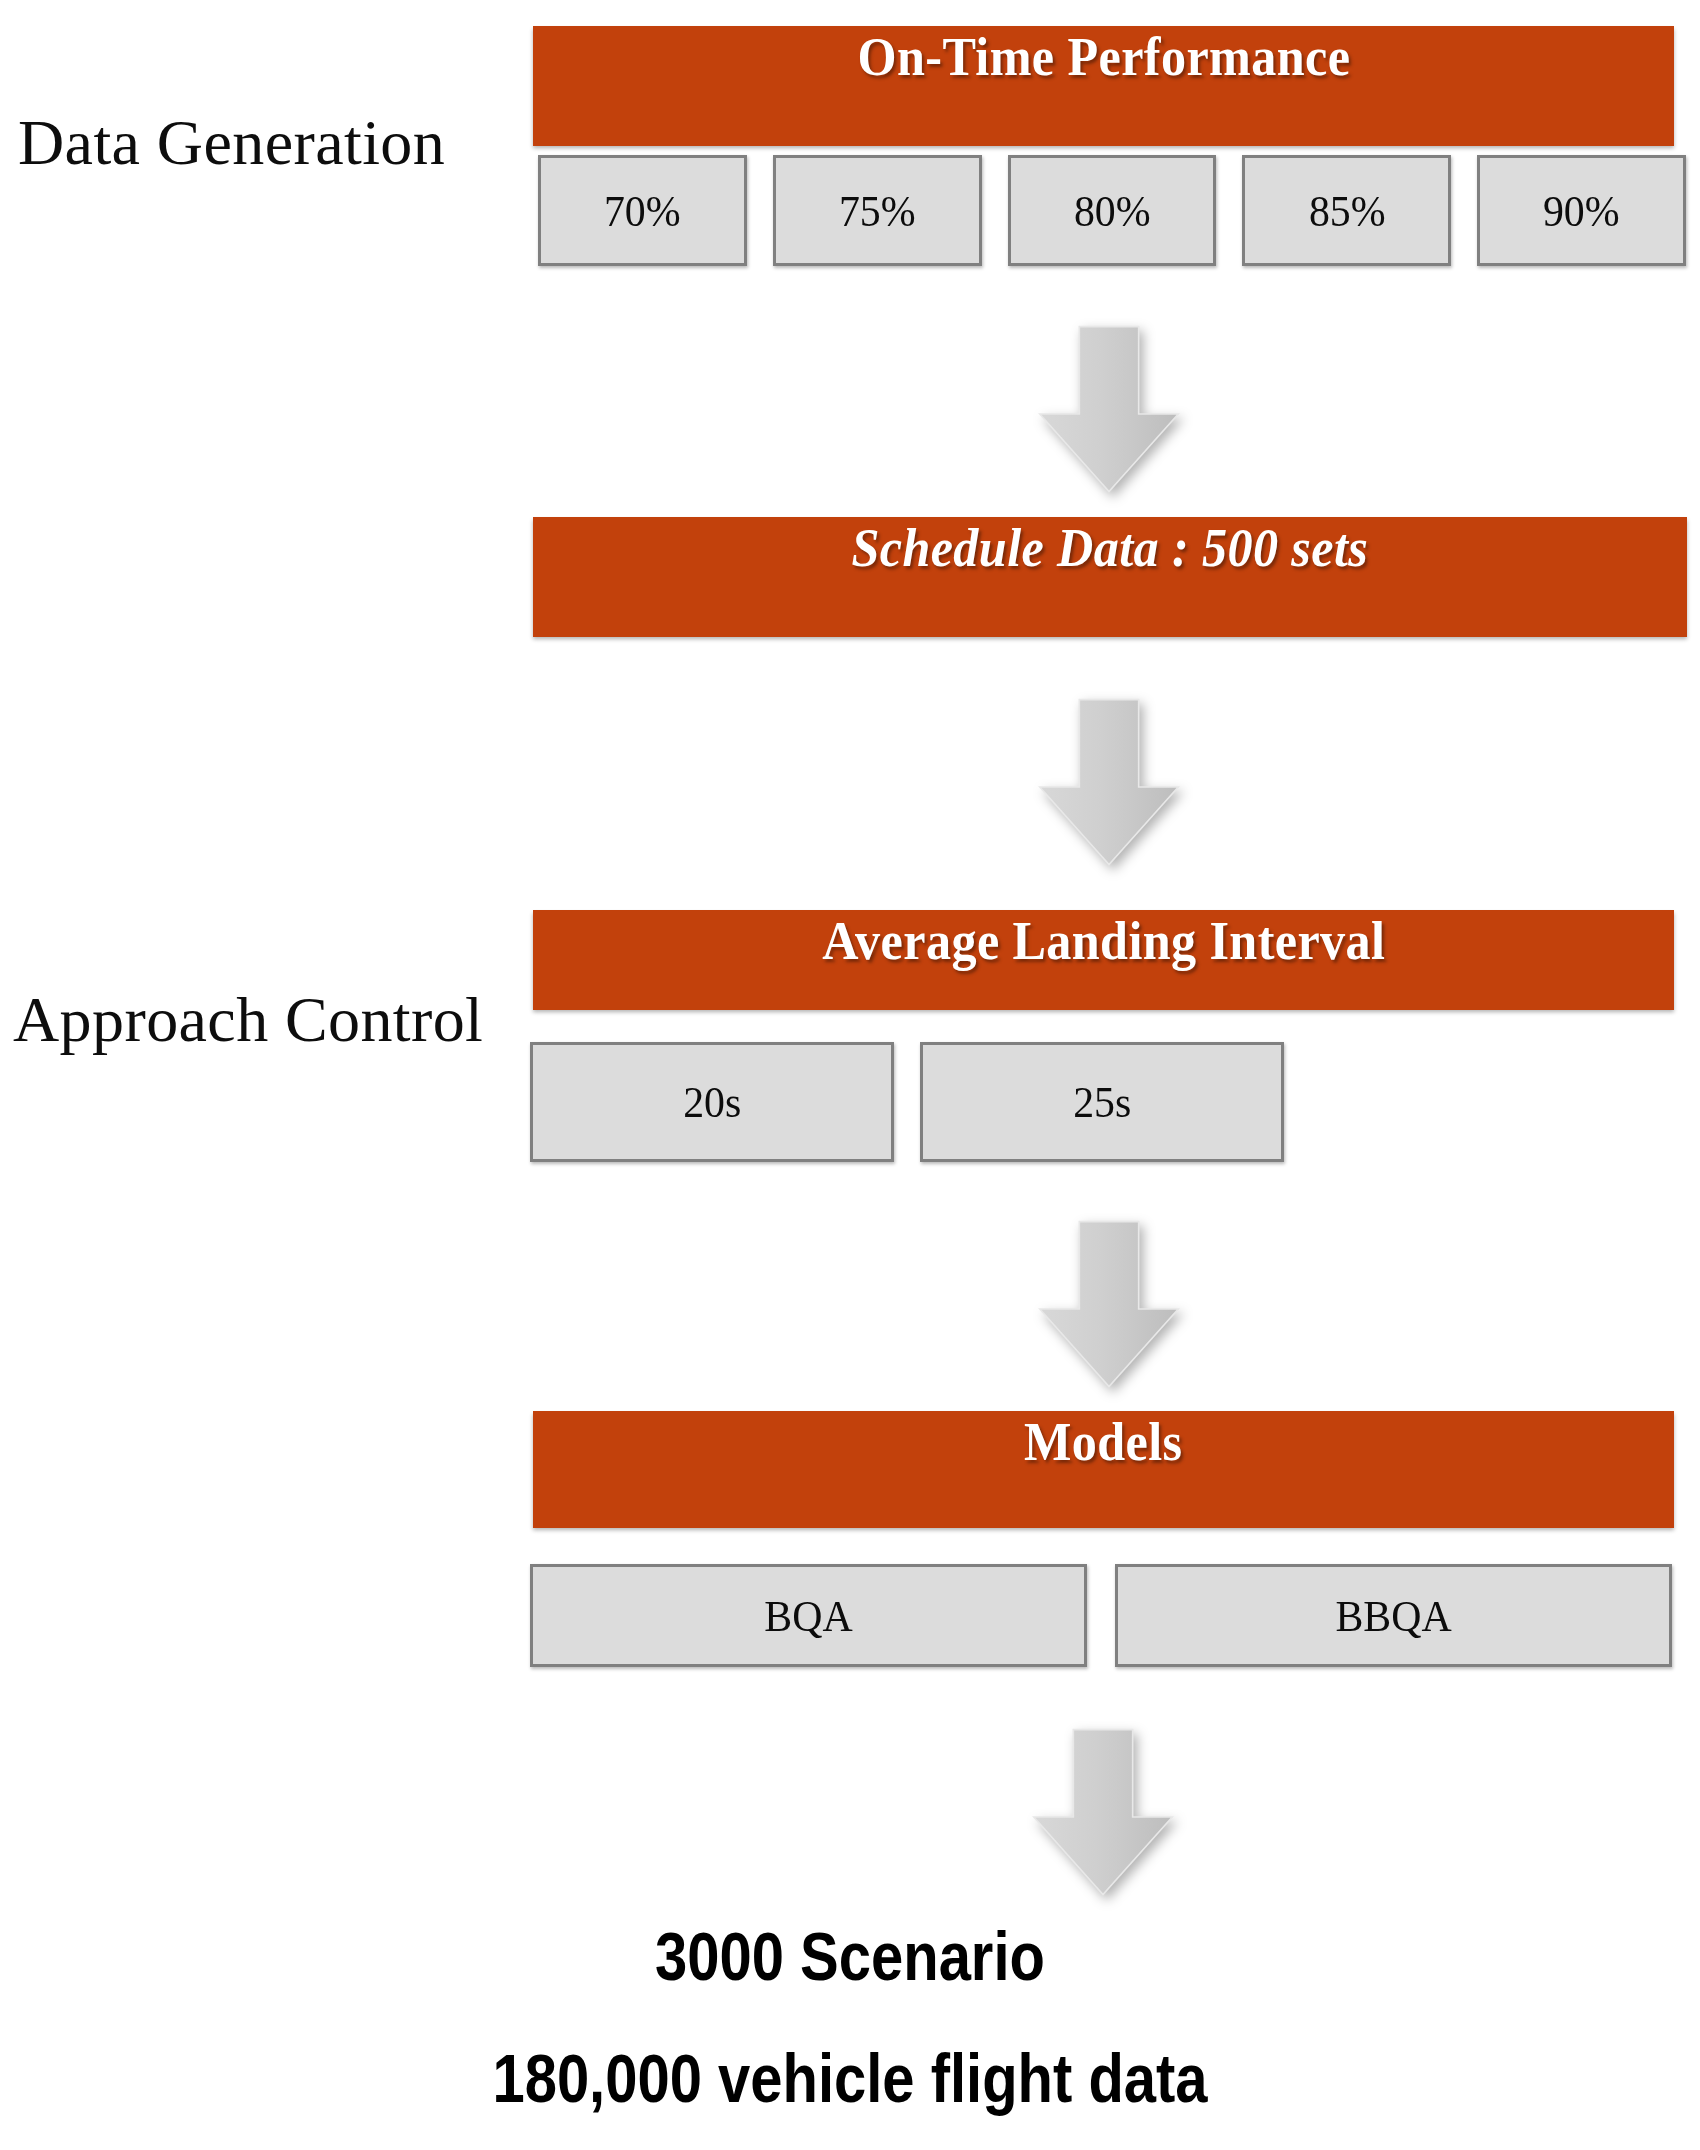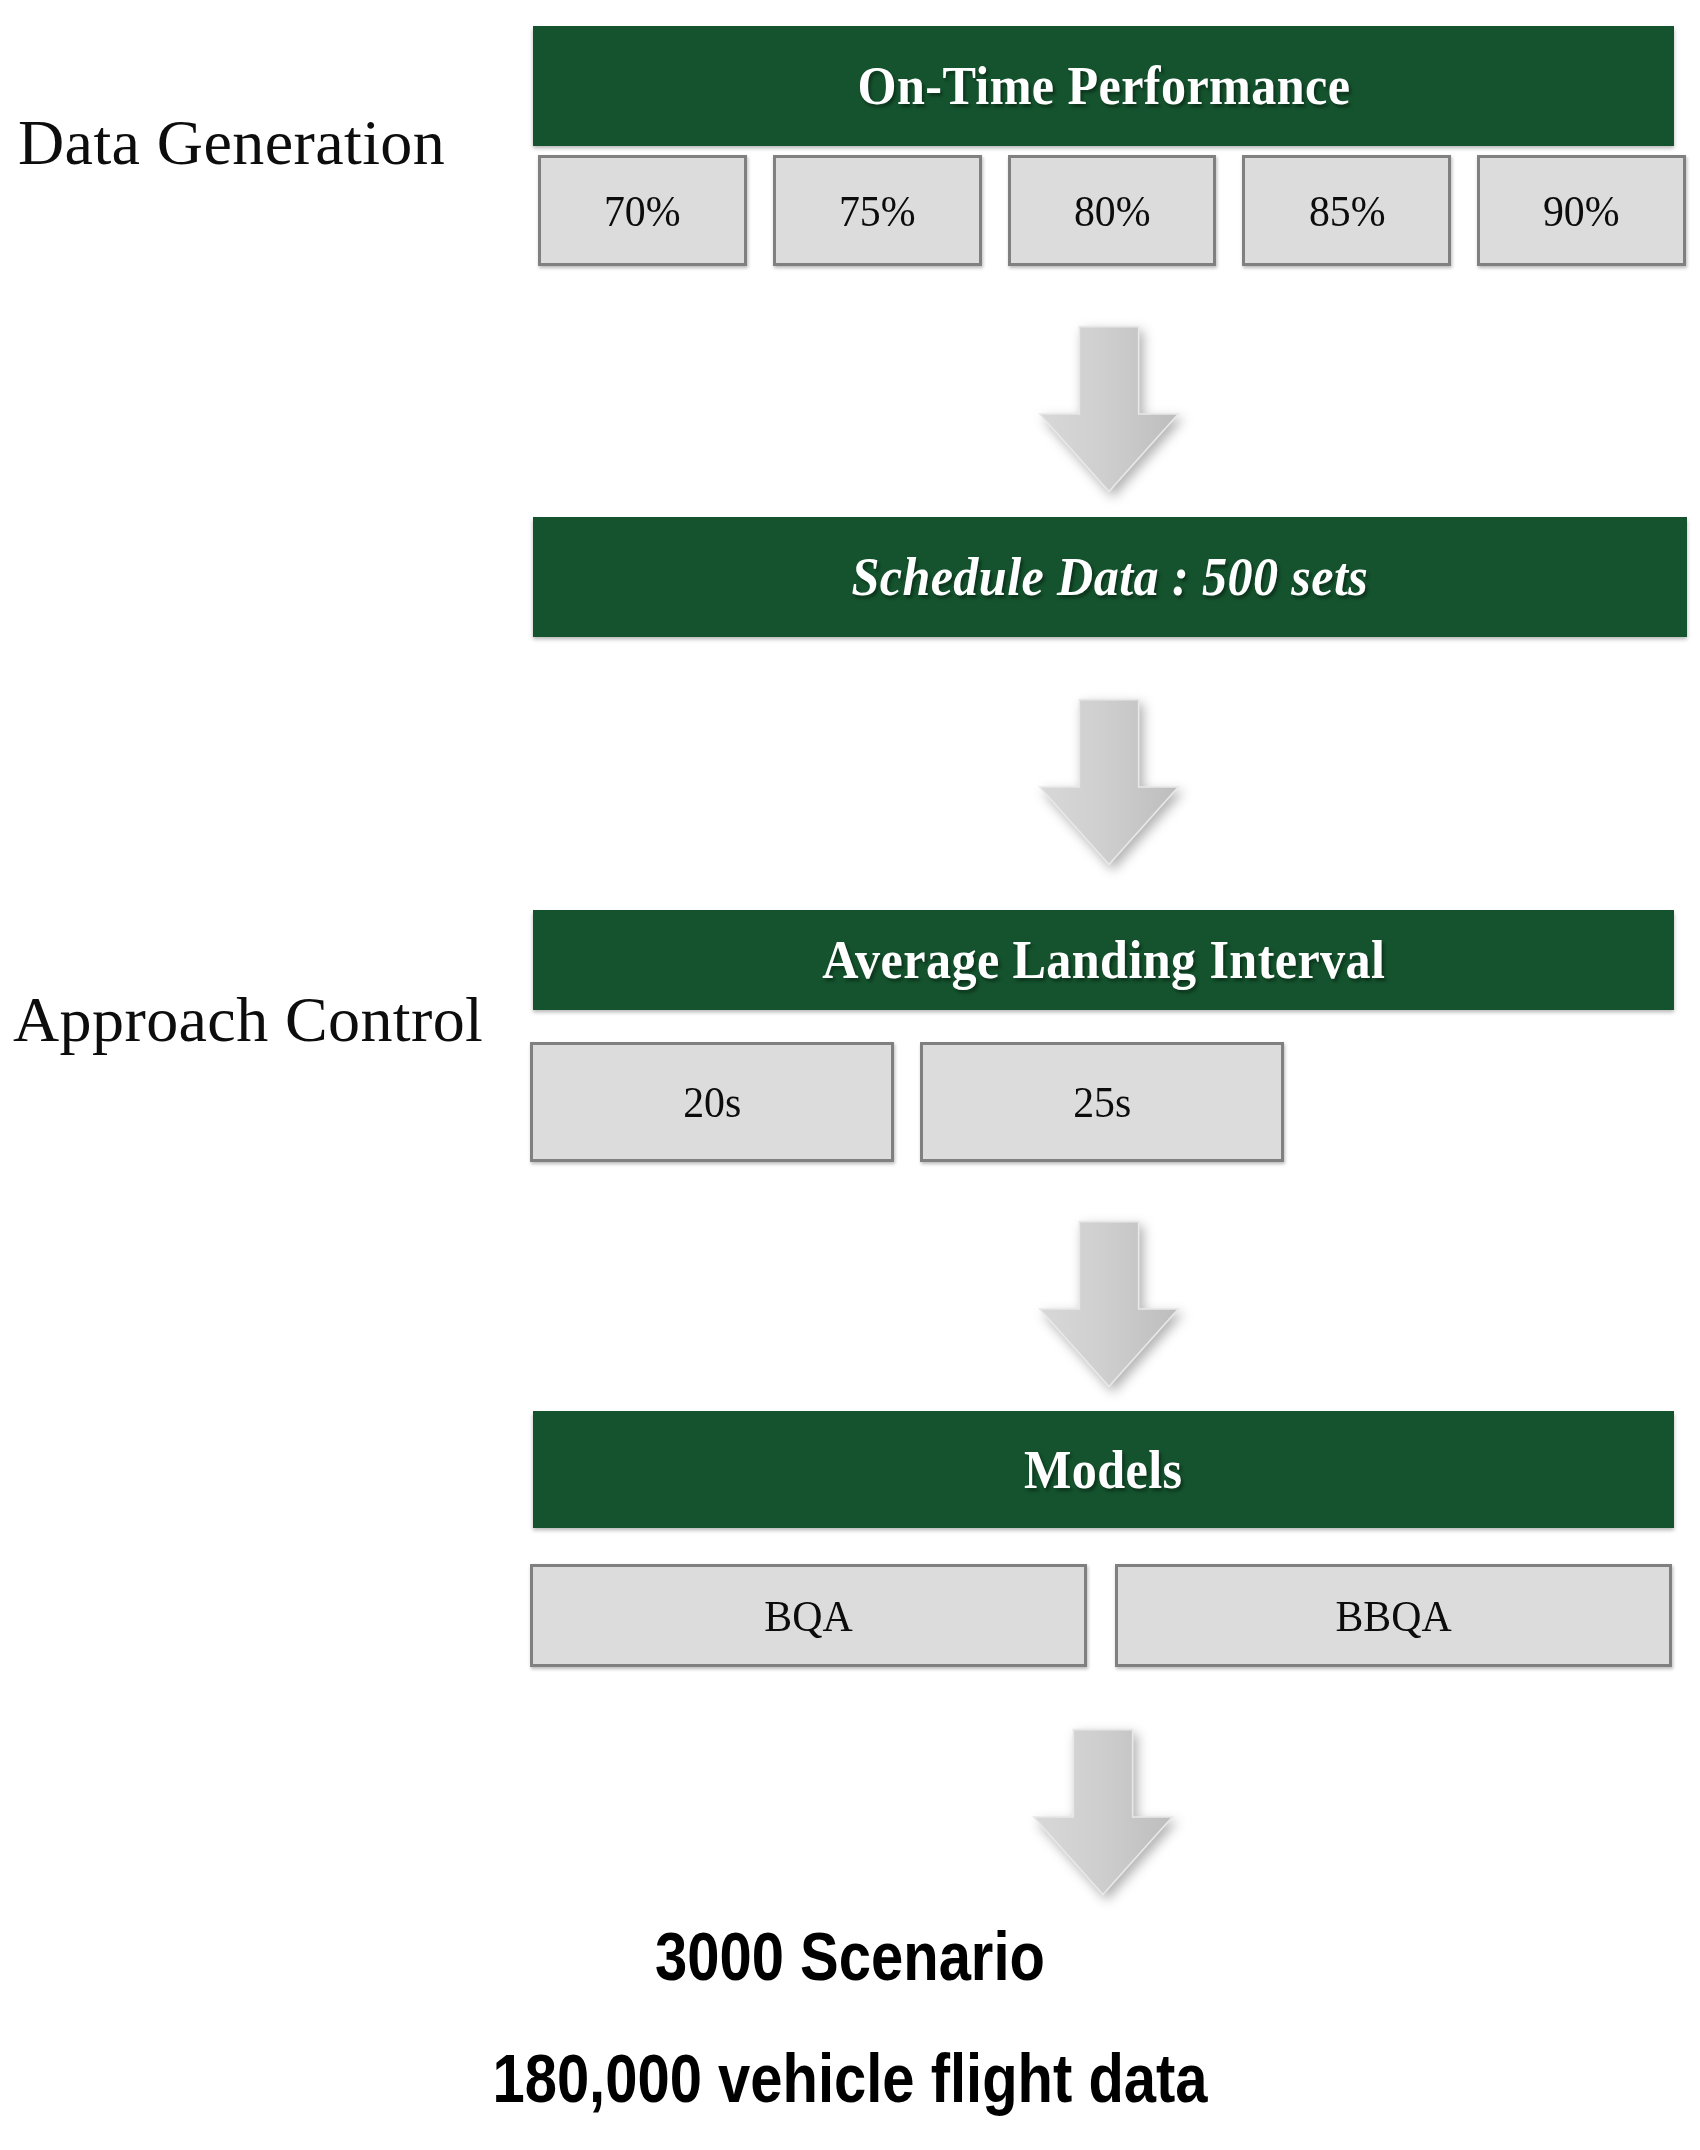--- a/index.html
+++ b/index.html
@@ -31,24 +31,24 @@
     color: #0d0d0d;
     white-space: nowrap;
     letter-spacing: 0.4px;
   }
   #label-data-generation { left: 18px; top: 106px; }
   #label-approach-control { left: 13px; top: 983px; }
 
   
   .blue-bar {
     position: absolute;
-    background: #14532d;
+    background: #c2410c;
     box-shadow: 0 2.5px 4.1px rgba(0,0,0,0.30);
     display: flex;
-    align-items: center;
+    align-items: flex-start;
     justify-content: center;
   }
   .blue-bar-text {
     font-family: "Liberation Serif", "DejaVu Serif", serif;
     font-weight: 700;
     color: #ffffff;
     font-size: 54px;
     letter-spacing: 0.4px;
     text-shadow: 2.5px 2.5px 3.3px rgba(0,0,0,0.38);
     white-space: nowrap;

